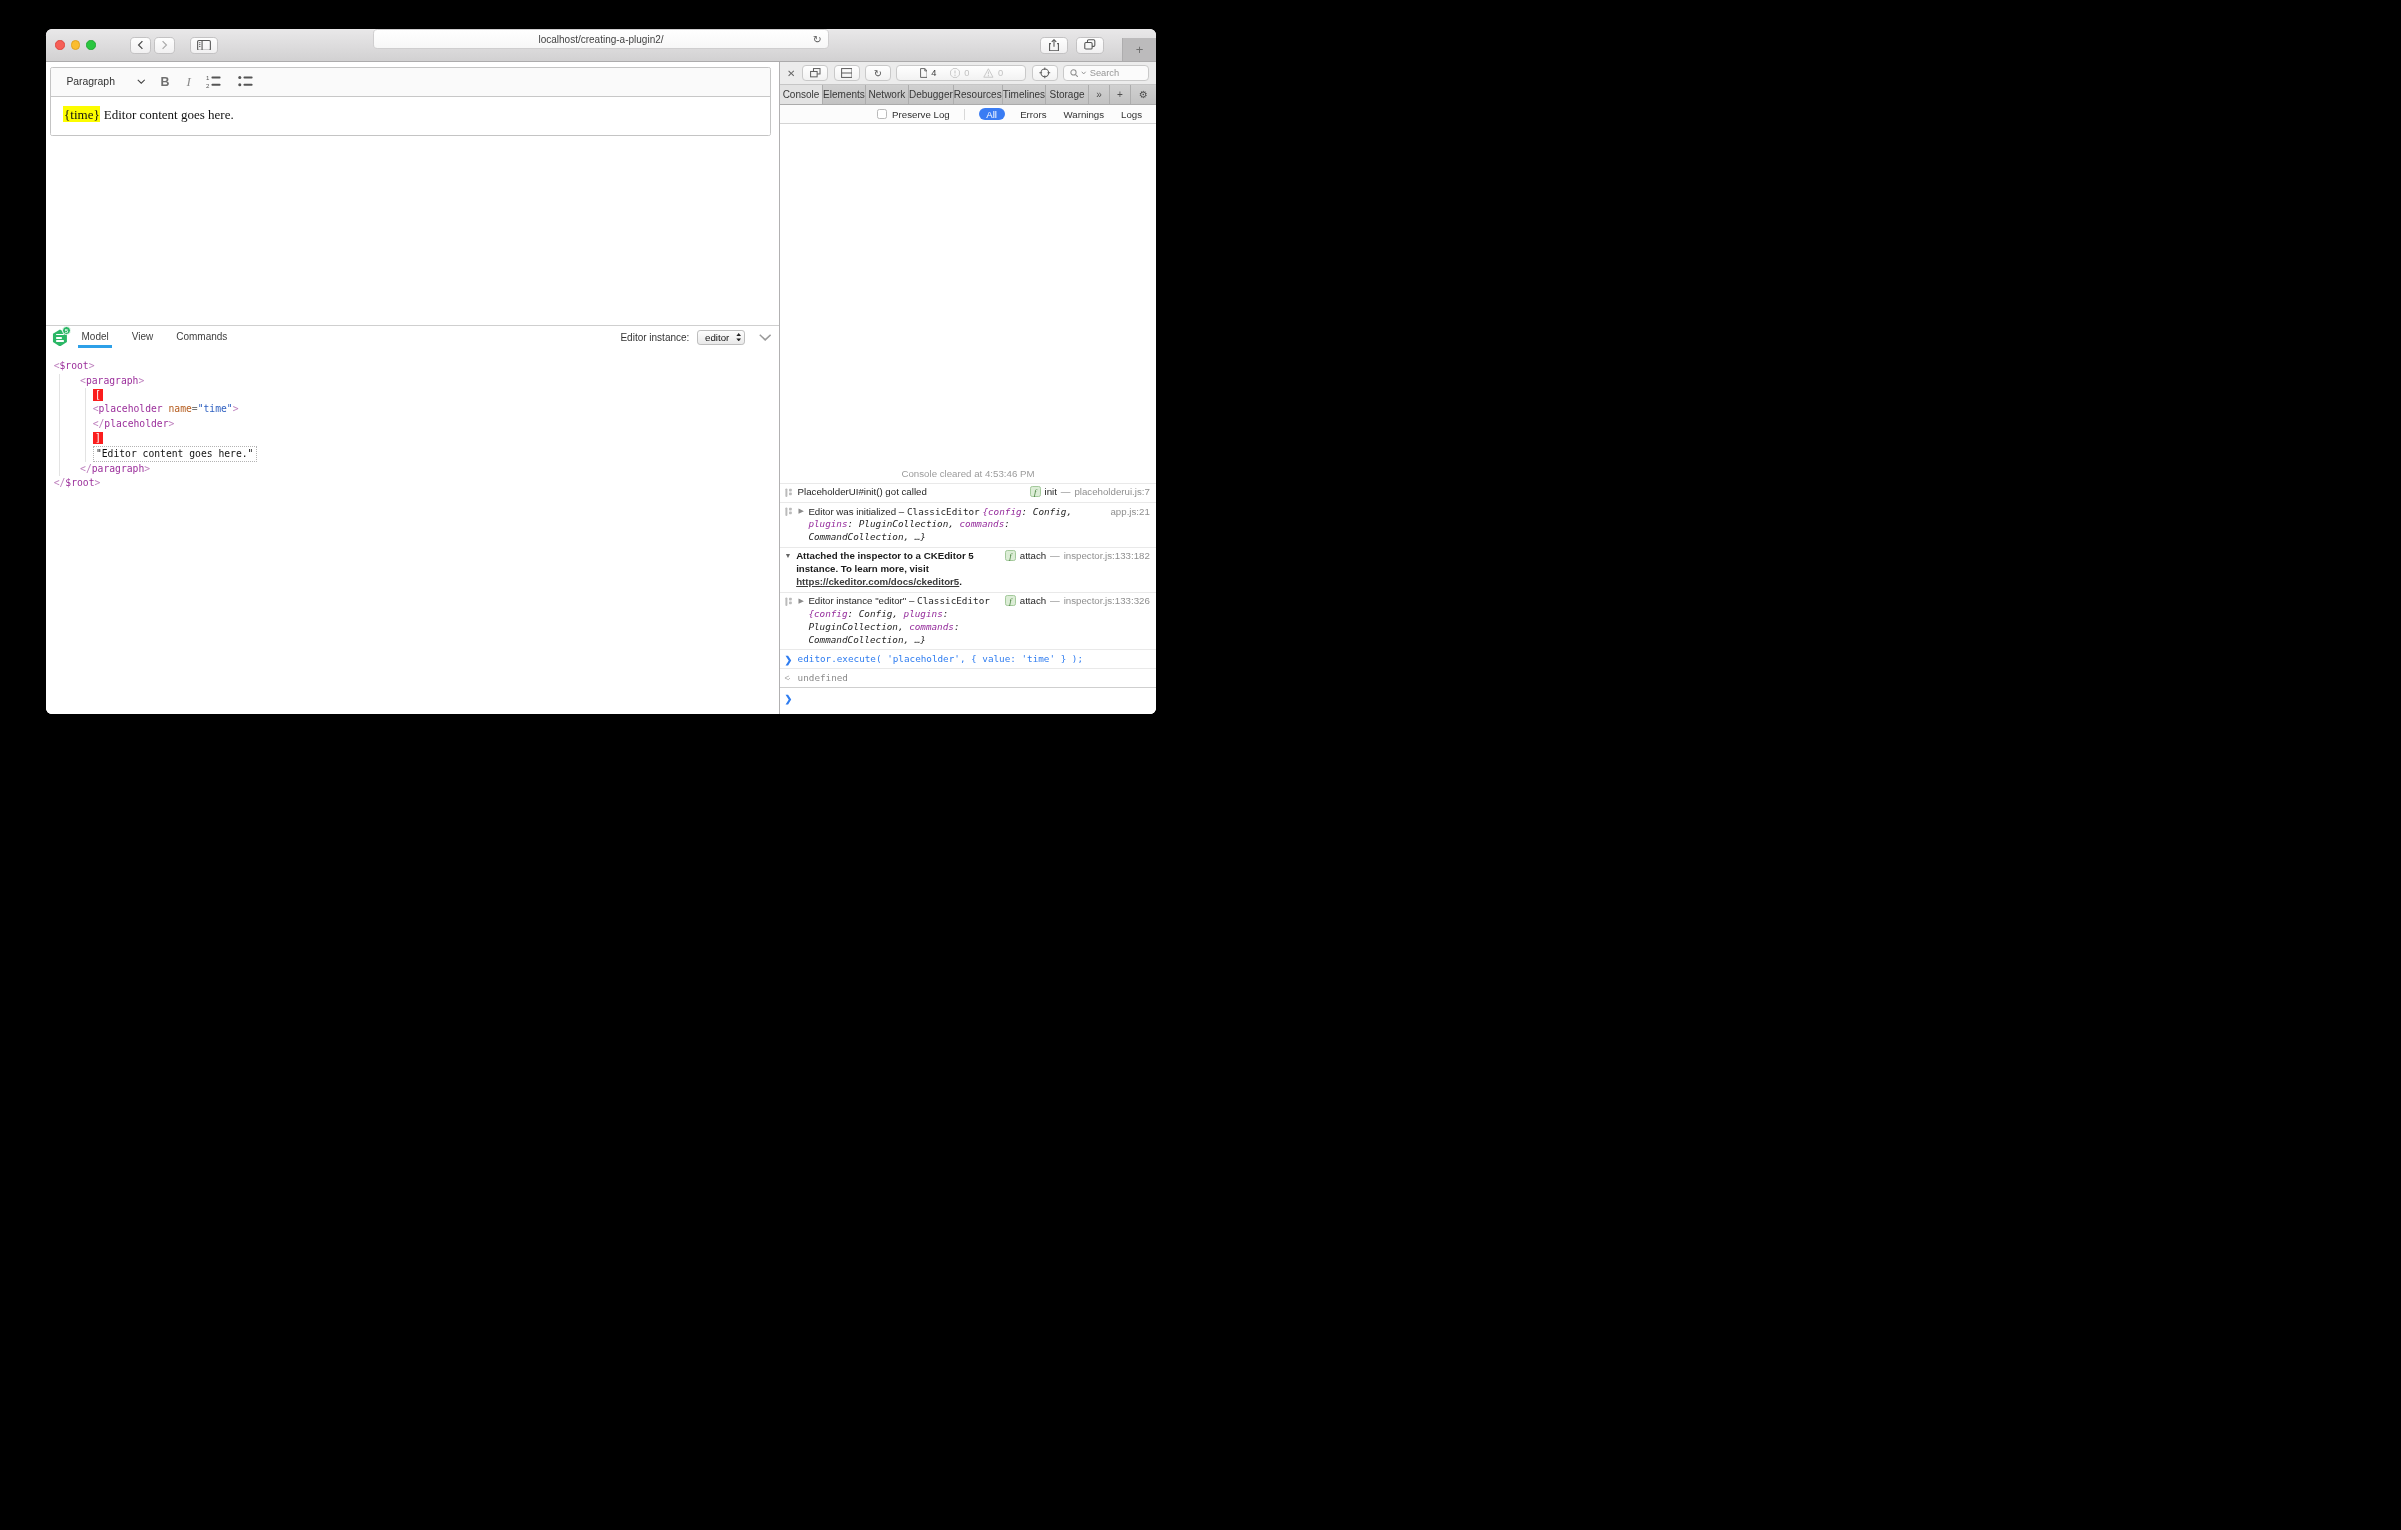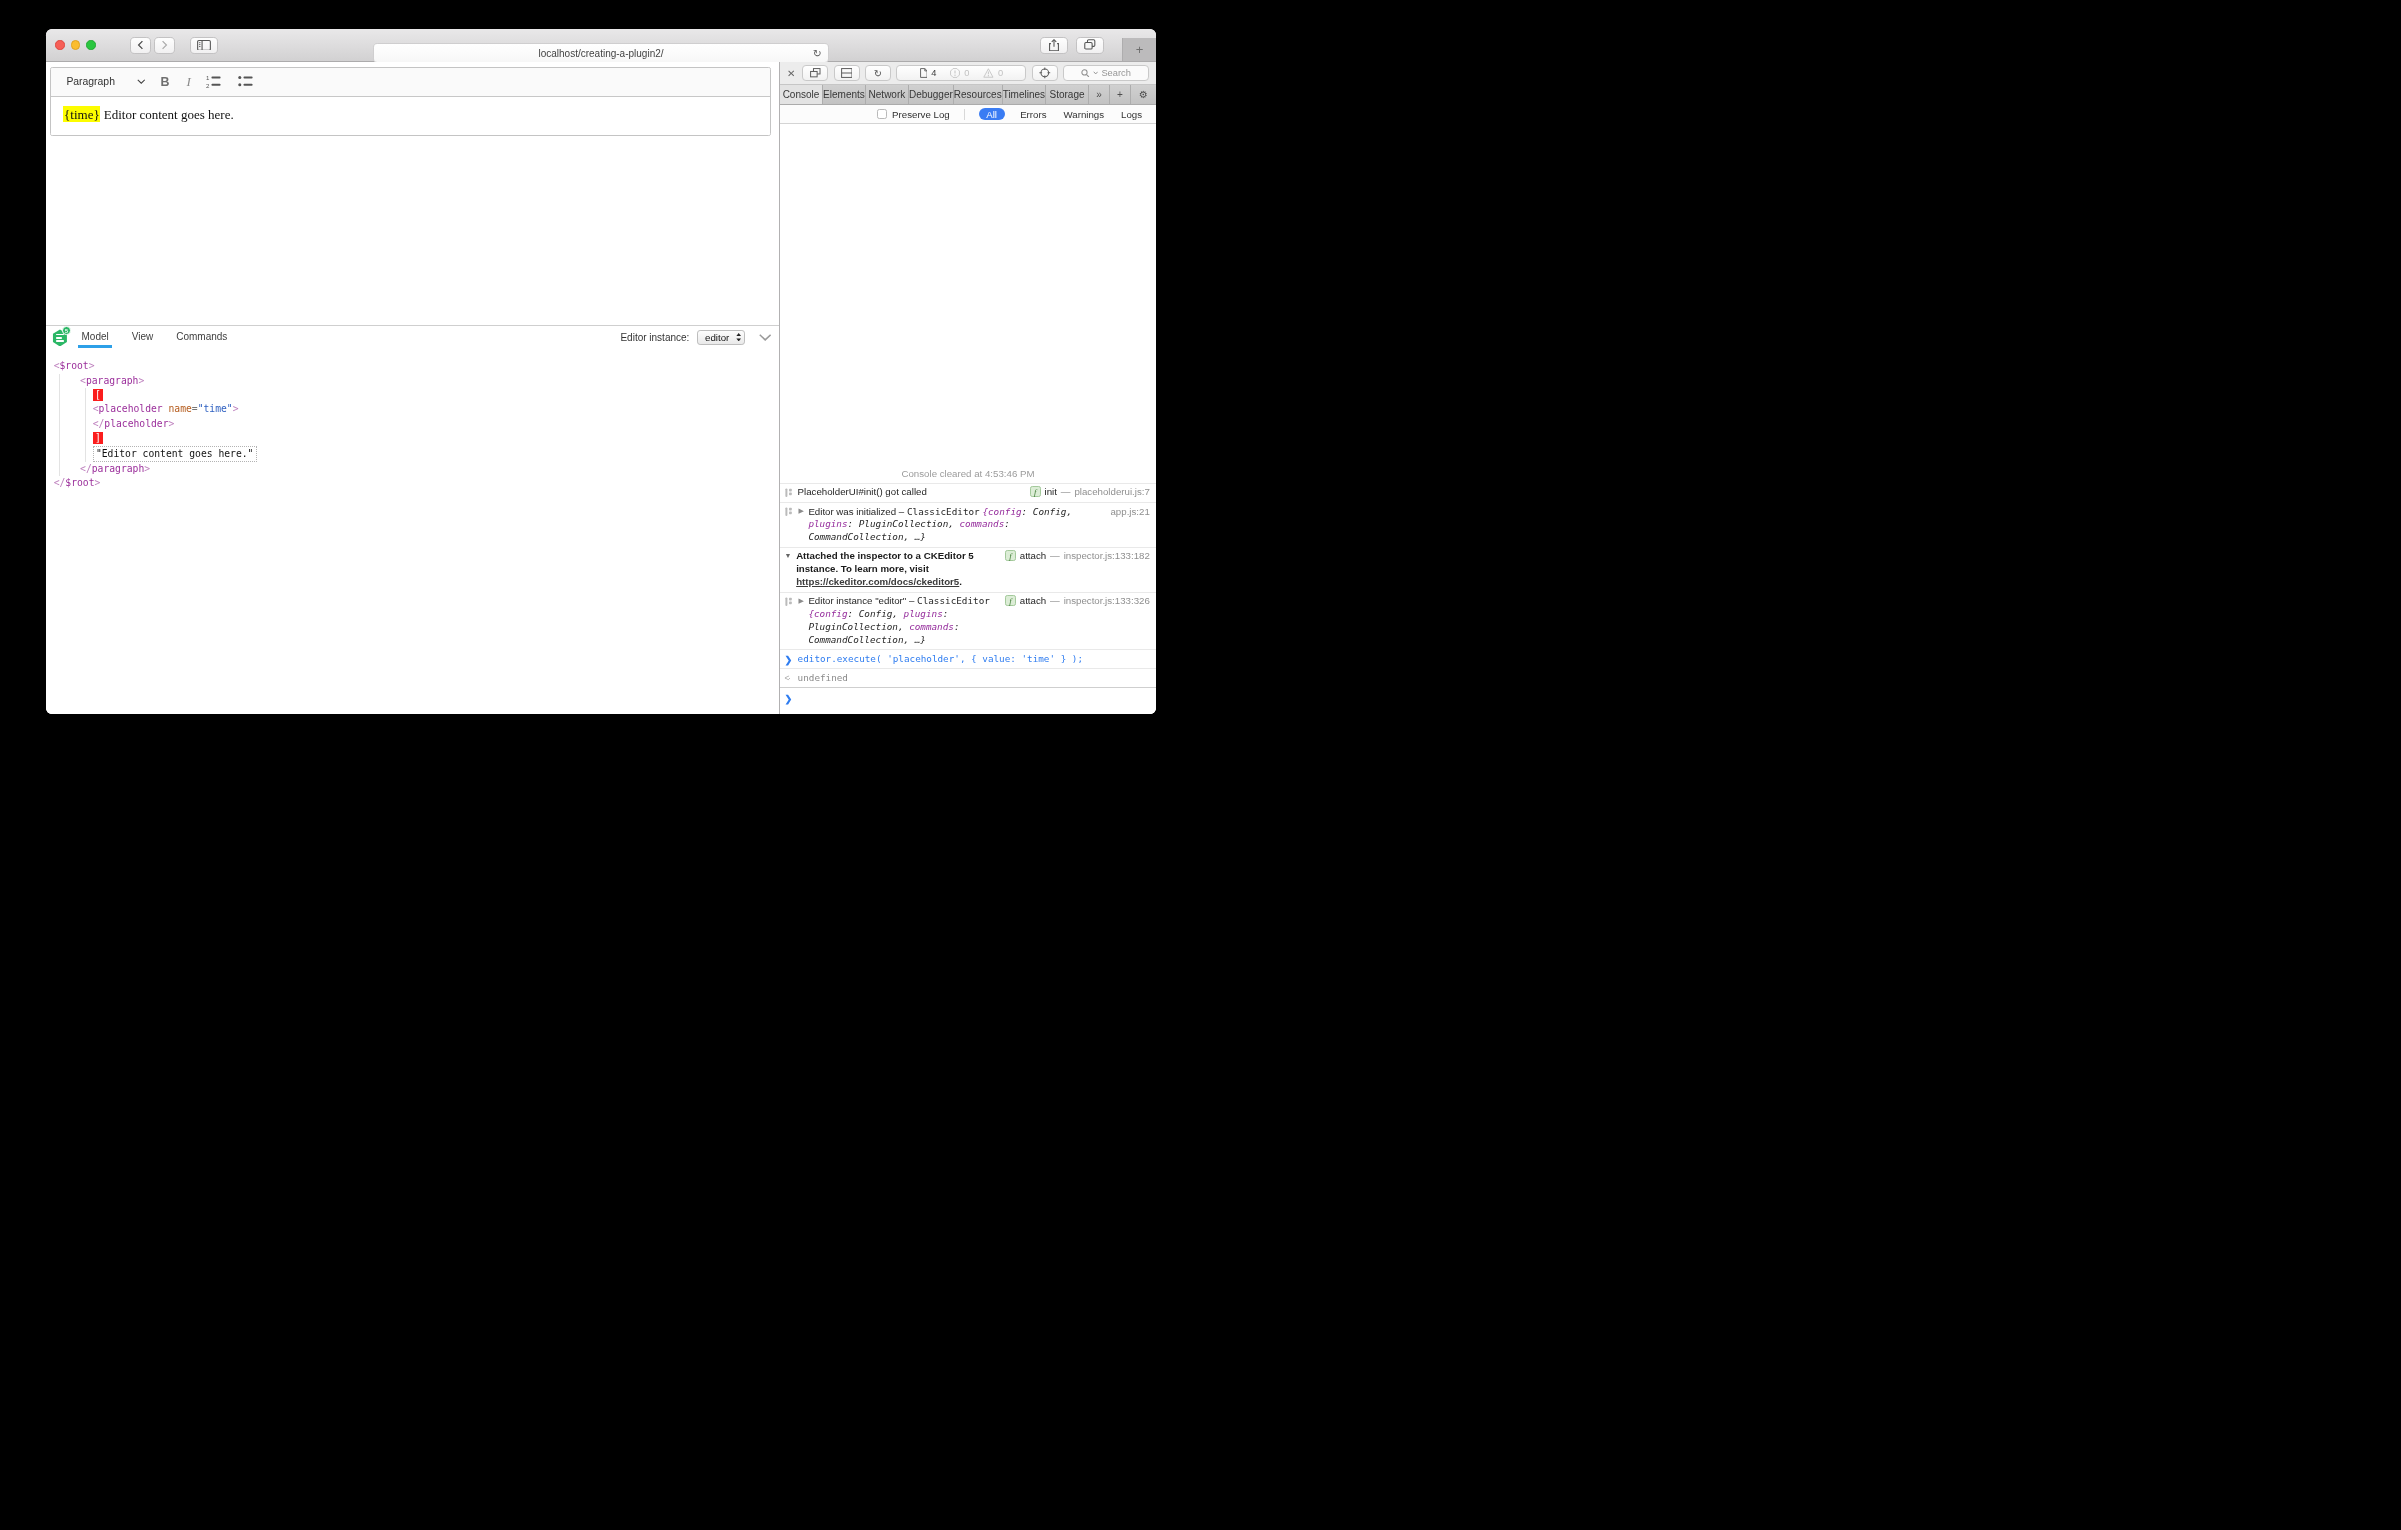--- a/index.html
+++ b/index.html
@@ -20,21 +20,21 @@
   .light.red { background:#f65f57; border:0.8px solid #e0443c; }
   .light.yellow { background:#fbbd2e; border:0.8px solid #e0a321; }
   .light.green { background:#2ac63f; border:0.8px solid #1fa82f; }
   .nav-btn { width:21px; height:17px; border:0.8px solid #c3c2c3; border-radius:4.6px;
              background:linear-gradient(#fefefe,#f1f0f1); display:flex; align-items:center;
              justify-content:center; margin-right:3.9px; }
   .tb-btn { width:28px; height:17px; border:0.8px solid #c3c2c3; border-radius:4.6px;
             background:linear-gradient(#fefefe,#f1f0f1); display:flex; align-items:center;
             justify-content:center; }
   .sidebar-btn { margin-left:10.8px; }
-  .urlbar { position:absolute; left:50%; top:14px; transform:translateX(-50%);
+  .urlbar { position:absolute; left:50%; top:0; transform:translateX(-50%);
             width:456px; height:20px; background:linear-gradient(#fff,#f7f7f7);
             border:0.8px solid #cfcecf; border-radius:4.6px; display:flex; align-items:center;
             justify-content:center; font-size:10px; color:#434343; }
   .urlbar .reload { position:absolute; right:6.2px; top:3.1px; font-size:10.8px; color:#636363;
                     font-family:"DejaVu Sans", sans-serif; }
   .tb-right { margin-left:auto; display:flex; gap:7.7px; margin-right:43px; }
   .newtab-strip { position:absolute; right:0; top:9.3px; bottom:0; width:34px;
                   background:#bcbbbc; border-left:0.8px solid #aeadae;
                   display:flex; align-items:center; justify-content:center;
                   font-size:13px; color:#6e6e6e; }
@@ -105,21 +105,21 @@
   .dt-x { font-size:10px; color:#666; margin-right:1.5px; }
   .dt-btn { height:15.5px; min-width:26px; border:0.8px solid #c9c9c9; border-radius:3.9px;
             background:linear-gradient(#fff,#f2f2f2); display:flex; align-items:center;
             justify-content:center; gap:3.1px; }
   .dt-pill { height:15.5px; border:0.8px solid #c9c9c9; border-radius:3.9px;
              background:linear-gradient(#fff,#f2f2f2); display:flex; align-items:center;
              justify-content:center; gap:3.9px; padding:0 9.3px; flex:none; width:130px; }
   .dt-pill .cnt { font-size:9.3px; color:#3a3a3a; }
   .dt-pill .dim { font-size:9.3px; color:#c2c2c2; }
   .dt-search { flex:1; height:15.5px; border:0.8px solid #c9c9c9; border-radius:3.9px; background:#fbfbfb;
-               display:flex; align-items:center; gap:3.1px; padding:0 5.4px; color:#969696; font-size:9.3px;justify-content:center; }
+               display:flex; align-items:center; gap:3.1px; padding:0 5.4px; color:#969696; font-size:9.3px; }
   .dt-tabs { height:20px; background:linear-gradient(#d0d0d0,#c2c2c2); border-bottom:0.8px solid #ababab;
              display:flex; font-size:10px; color:#373737; flex:none; }
   .dt-tab { flex:1; border-right:0.8px solid #adadad; display:flex; align-items:center; justify-content:center; }
   .dt-tab.active { background:#e3e3e3; }
   .dt-tab.sm { flex:none; width:21px; font-size:10px; color:#4c4c4c; }
   .dt-tab.gear { width:25px; border-right:none; font-family:"DejaVu Sans", sans-serif; }
   .dt-filter { height:19.3px; background:#fcfcfc; border-bottom:0.8px solid #d4d4d4; display:flex;
                align-items:center; justify-content:flex-end; gap:14px; padding:0 12.4px;
                font-size:9.7px; color:#2f2f2f; flex:none; }
   .dt-filter .vsep { width:0.8px; height:10.8px; background:#d8d8d8; }

